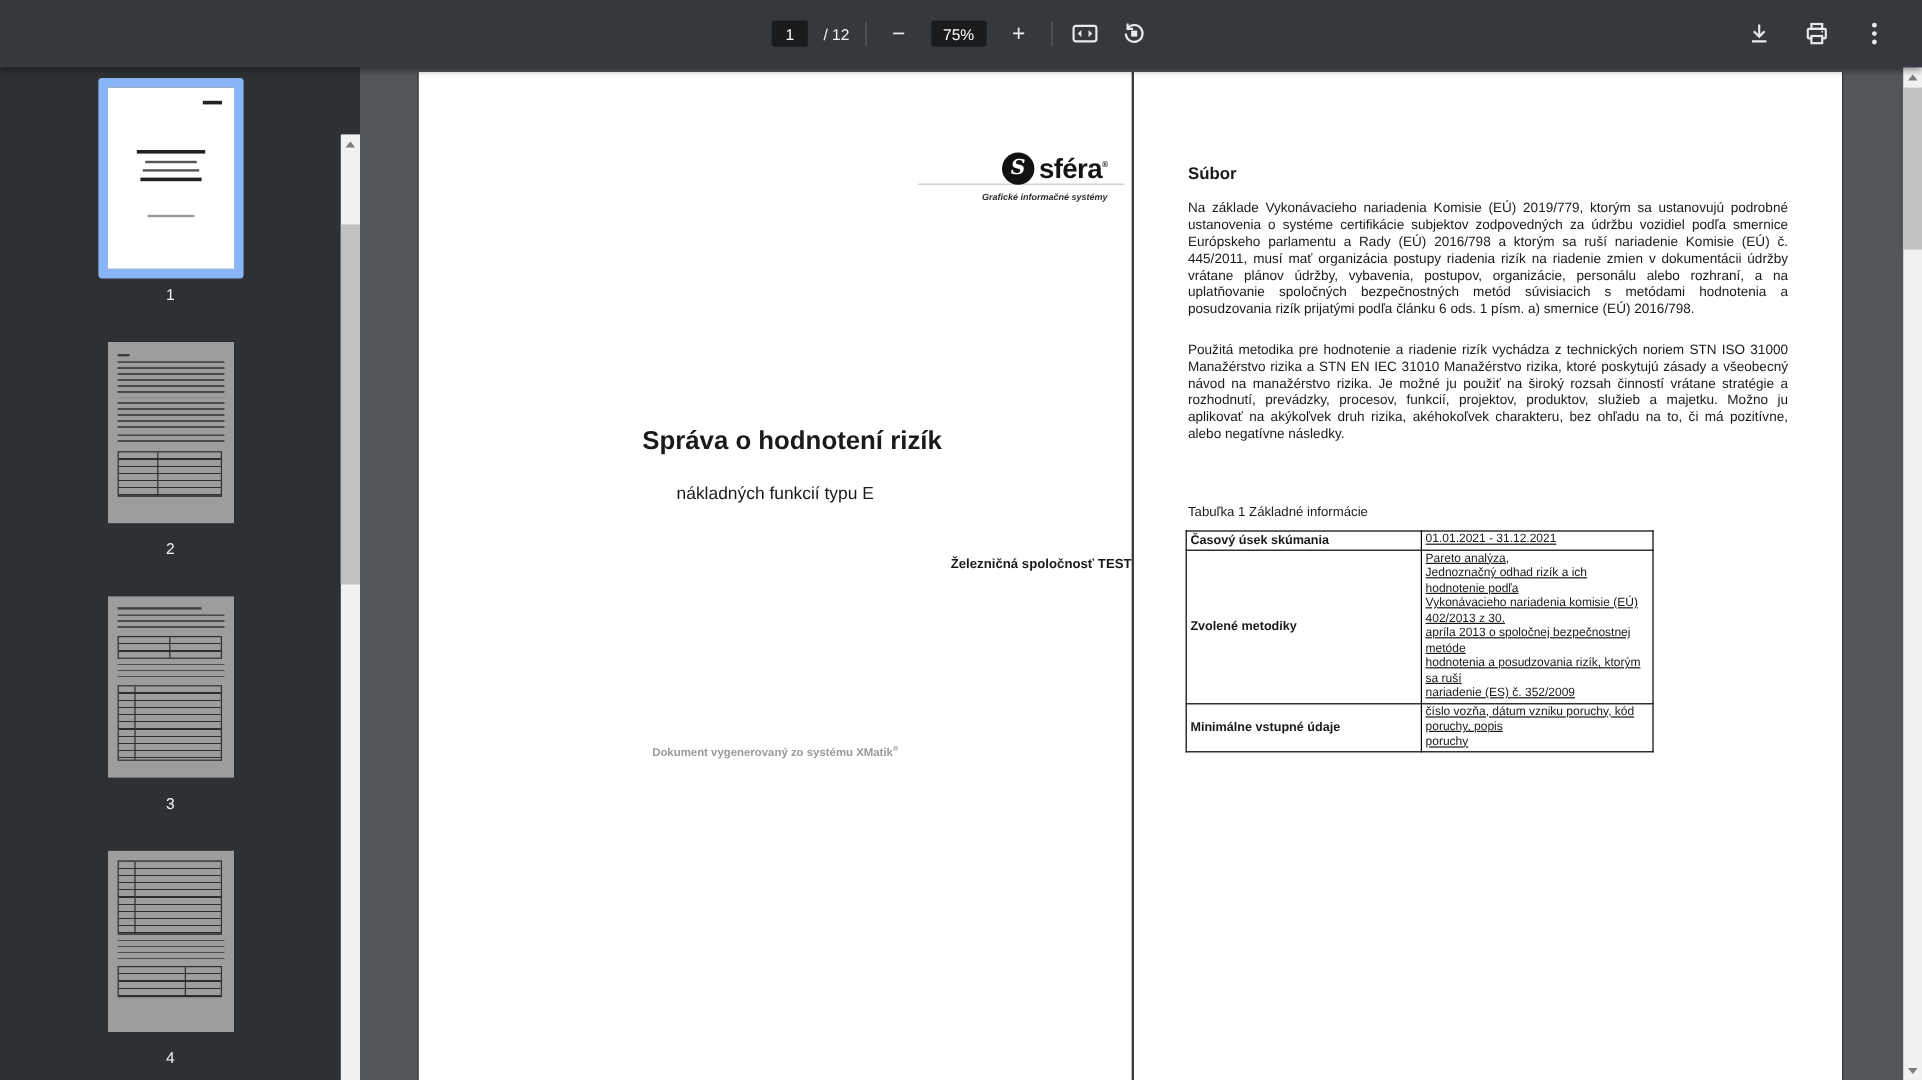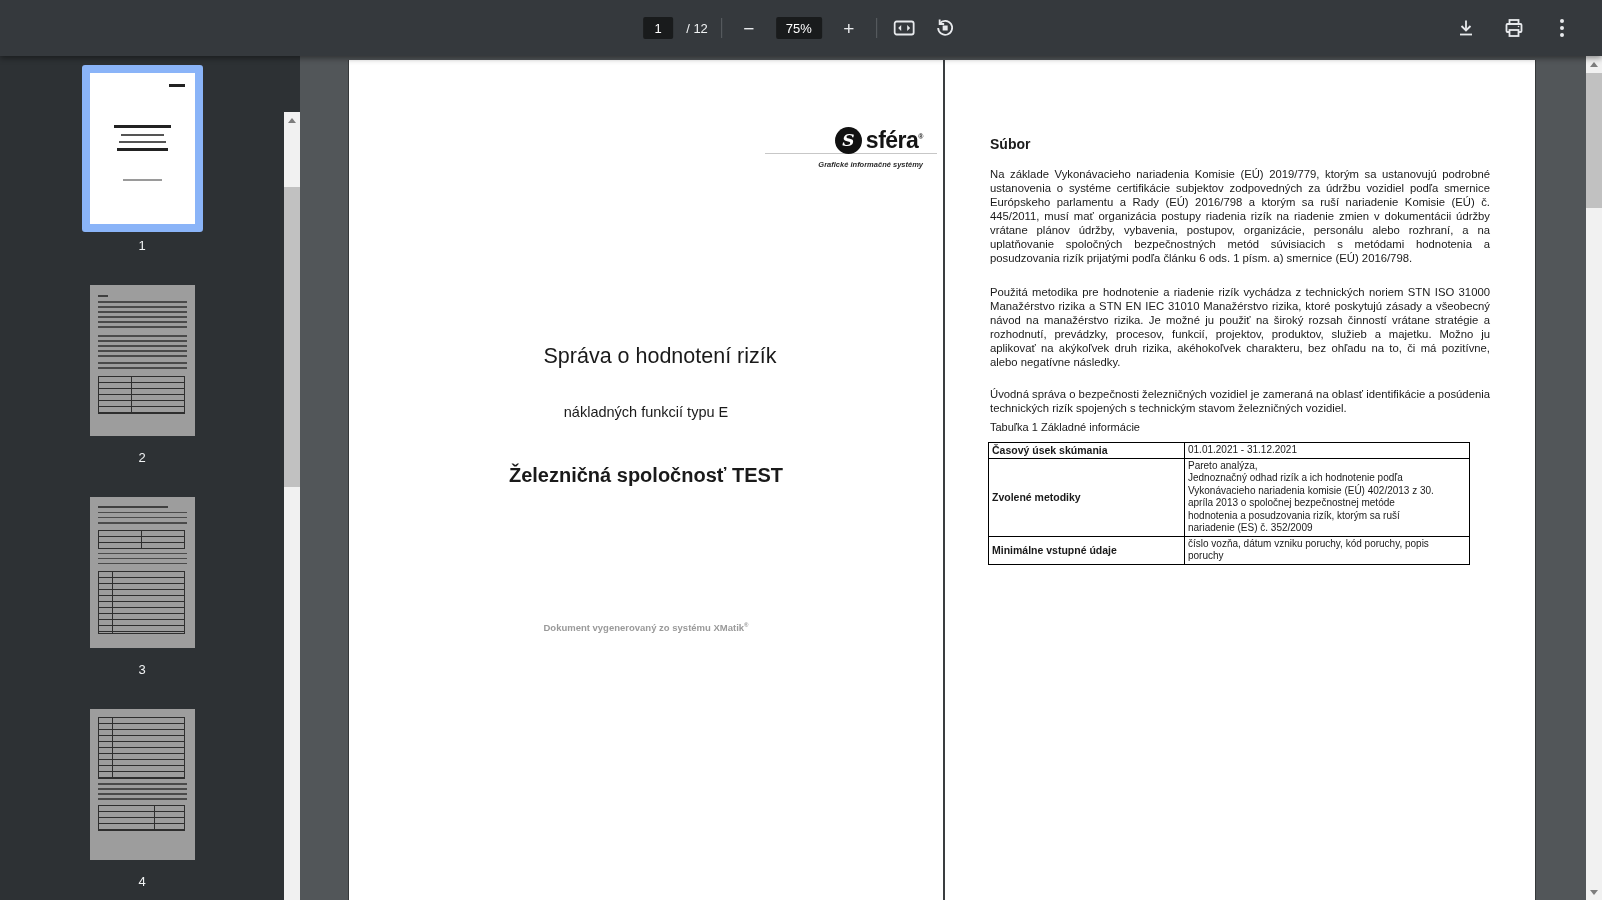--- a/index.html
+++ b/index.html
@@ -69,38 +69,38 @@
   .logo-block { position:absolute; top:64px; right:6px; width:172px; }
   .logo-rule { position:absolute; left:0; right:0; top:29px; height:1px; background:#c7c7c7; }
   .logo-row { position:relative; display:flex; align-items:center; justify-content:flex-end; gap:4px; height:32px; padding-right:14px; }
   .logo-mark { width:27px; height:27px; border-radius:50%; background:#111; color:#fff; display:flex; align-items:center;
                justify-content:center; font-family:"DejaVu Serif","Liberation Serif",serif; font-style:italic; font-weight:bold; font-size:17px; }
   .logo-word { font-size:23px; font-weight:bold; letter-spacing:-.5px; color:#141414; }
   .logo-reg { font-size:7px; vertical-align:super; }
   .logo-tagline { position:relative; text-align:right; font-size:7.5px; font-weight:bold; font-style:italic; color:#2b2b2b; margin-top:4px; padding-right:14px; }
 
   .p1-line { position:absolute; left:0; right:0; text-align:center; }
-  .p1-title { top:284px; font-size:21.5px; font-weight:normal;padding-left:28px; }
+  .p1-title { top:295px; font-size:21.5px; font-weight:bold;padding-left:28px; }
   .p1-sub1 { top:344px; font-size:14.5px; }
   .p1-sub2 { top:374px; font-size:14.5px; }
-  .p1-sub3 { top:404px; font-size:20px; font-weight:bold; }
+  .p1-sub3 { top:404px; font-size:11px; font-weight:bold;text-align:right; }
   .p1-footer { top:562px; font-size:9.5px; font-weight:bold; color:#9a9a9a; }
   .p1-footer sup { font-size:6px; }
 
   
   .p2-heading { position:absolute; left:45px; top:76px; font-size:14px; font-weight:bold; }
   .p2-para { position:absolute; left:45px; width:500px; font-size:11.3px; line-height:14px; text-align:justify; }
   .p2-para1 { top:107px; }
   .p2-para2 { top:225px; }
   .p2-para3 { top:327px; }
   .p2-caption { position:absolute; left:45px; top:361px; font-size:11px; }
-  .p2-table { position:absolute; left:43px; top:382px; width:482px; border-collapse:collapse; }
+  .p2-table { position:absolute; left:43px; top:382px; width:390px; border-collapse:collapse; }
   .p2-table td { border:1px solid #000; font-size:10px; line-height:12.5px; padding:1px 3px; vertical-align:middle; }
   .p2-table td.lbl { width:196px; font-weight:bold; font-size:10.5px; }
-  .p2-table td.val { white-space:pre-line; }
+  .p2-table td.val { white-space:pre-line;text-decoration:underline; }
 
   .icon-svg { stroke:#e8eaed; fill:none; stroke-width:1.8; }
   .kebab { display:flex; flex-direction:column; gap:3px; align-items:center; }
   .kebab i { width:4px; height:4px; border-radius:50%; background:#e8eaed; display:block; }
 </style>
 </head>
 <body>
 
 <div class="toolbar">
 
@@ -251,21 +251,20 @@
       <div class="p1-line p1-sub3">Železničná spoločnosť TEST</div>
       <div class="p1-line p1-footer"><span>Dokument vygenerovaný zo systému XMatik</span><sup>®</sup></div>
     </div>
 
     <div class="page-divider"></div>
 
     <div class="page right">
       <div class="p2-heading">Súbor</div>
       <div class="p2-para p2-para1">Na základe Vykonávacieho nariadenia Komisie (EÚ) 2019/779, ktorým sa ustanovujú podrobné ustanovenia o systéme certifikácie subjektov zodpovedných za údržbu vozidiel podľa smernice Európskeho parlamentu a Rady (EÚ) 2016/798 a ktorým sa ruší nariadenie Komisie (EÚ) č. 445/2011, musí mať organizácia postupy riadenia rizík na riadenie zmien v dokumentácii údržby vrátane plánov údržby, vybavenia, postupov, organizácie, personálu alebo rozhraní, a na uplatňovanie spoločných bezpečnostných metód súvisiacich s metódami hodnotenia a posudzovania rizík prijatými podľa článku 6 ods. 1 písm. a) smernice (EÚ) 2016/798.</div>
       <div class="p2-para p2-para2">Použitá metodika pre hodnotenie a riadenie rizík vychádza z technických noriem STN ISO 31000 Manažérstvo rizika a STN EN IEC 31010 Manažérstvo rizika, ktoré poskytujú zásady a všeobecný návod na manažérstvo rizika. Je možné ju použiť na široký rozsah činností vrátane stratégie a rozhodnutí, prevádzky, procesov, funkcií, projektov, produktov, služieb a majetku. Možno ju aplikovať na akýkoľvek druh rizika, akéhokoľvek charakteru, bez ohľadu na to, či má pozitívne, alebo negatívne následky.</div>
-      <div class="p2-para p2-para3">Úvodná správa o bezpečnosti železničných vozidiel je zameraná na oblasť identifikácie a posúdenia technických rizík spojených s technickým stavom železničných vozidiel.</div>
       <div class="p2-caption">Tabuľka 1 Základné informácie</div>
 
       <table class="p2-table">
         <tbody>
             <tr>
           <td class="lbl">Časový úsek skúmania</td>
           <td class="val">01.01.2021 - 31.12.2021</td>
         </tr>
         <tr>
           <td class="lbl">Zvolené metodiky</td>

